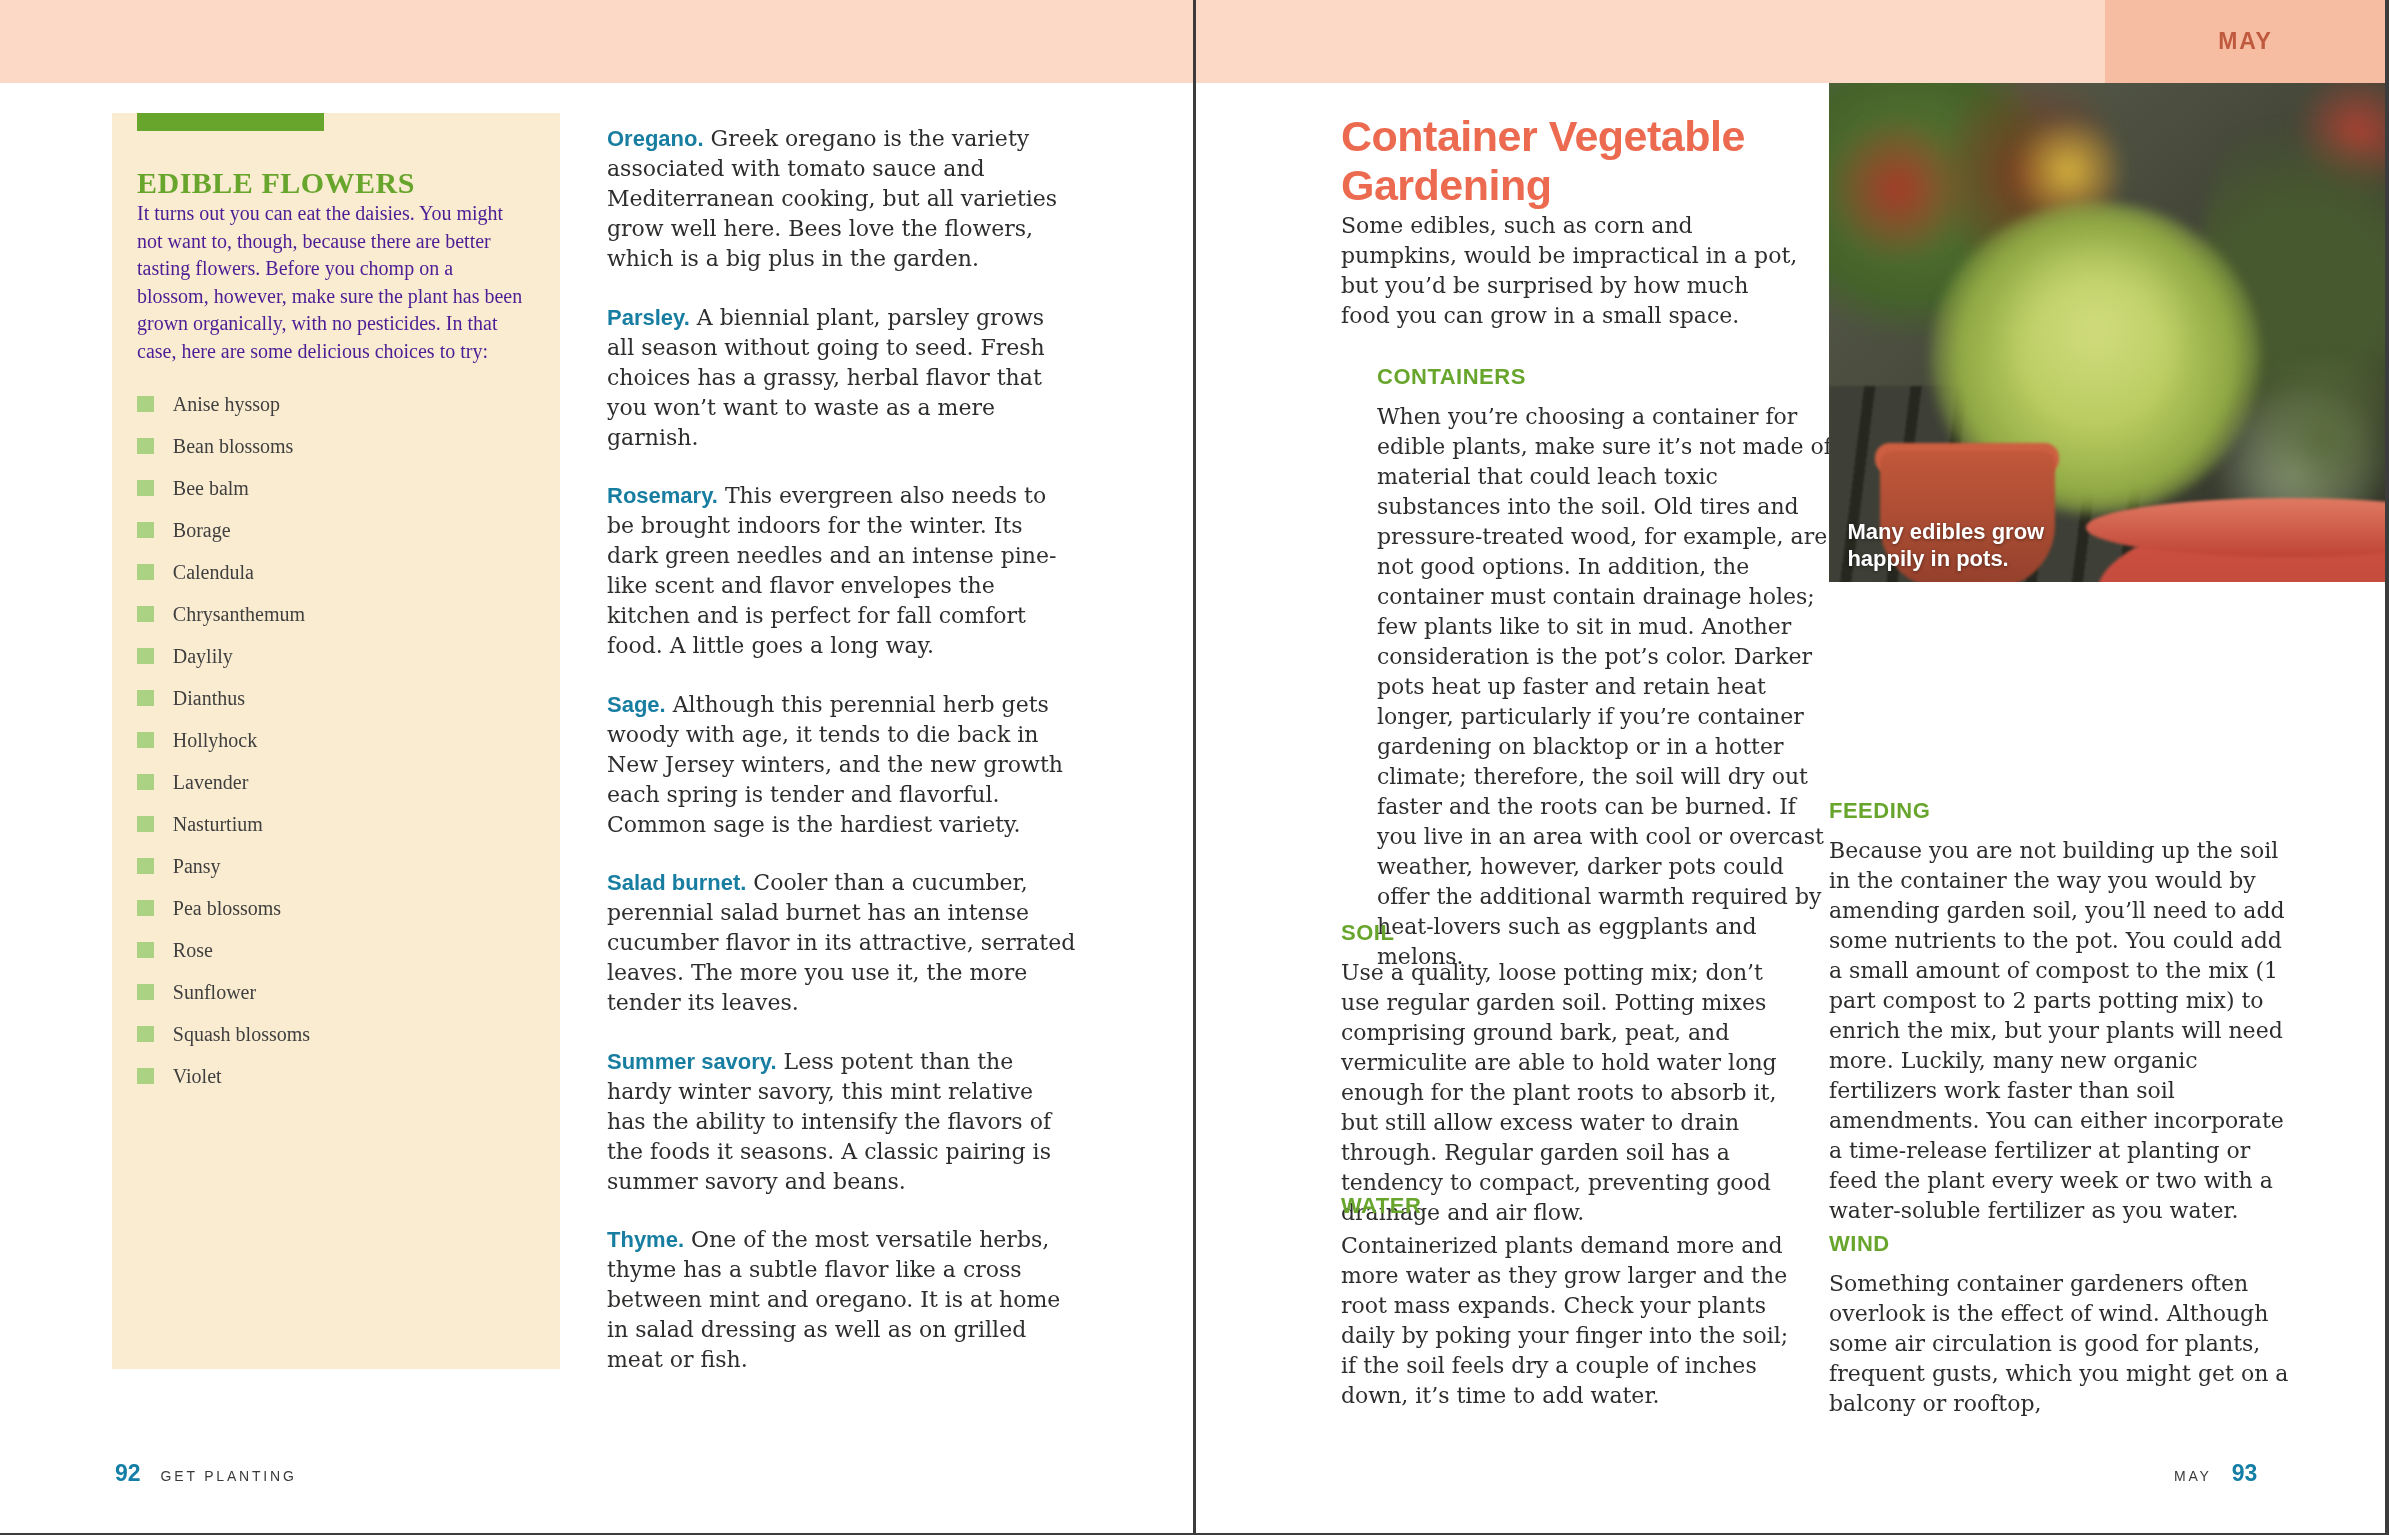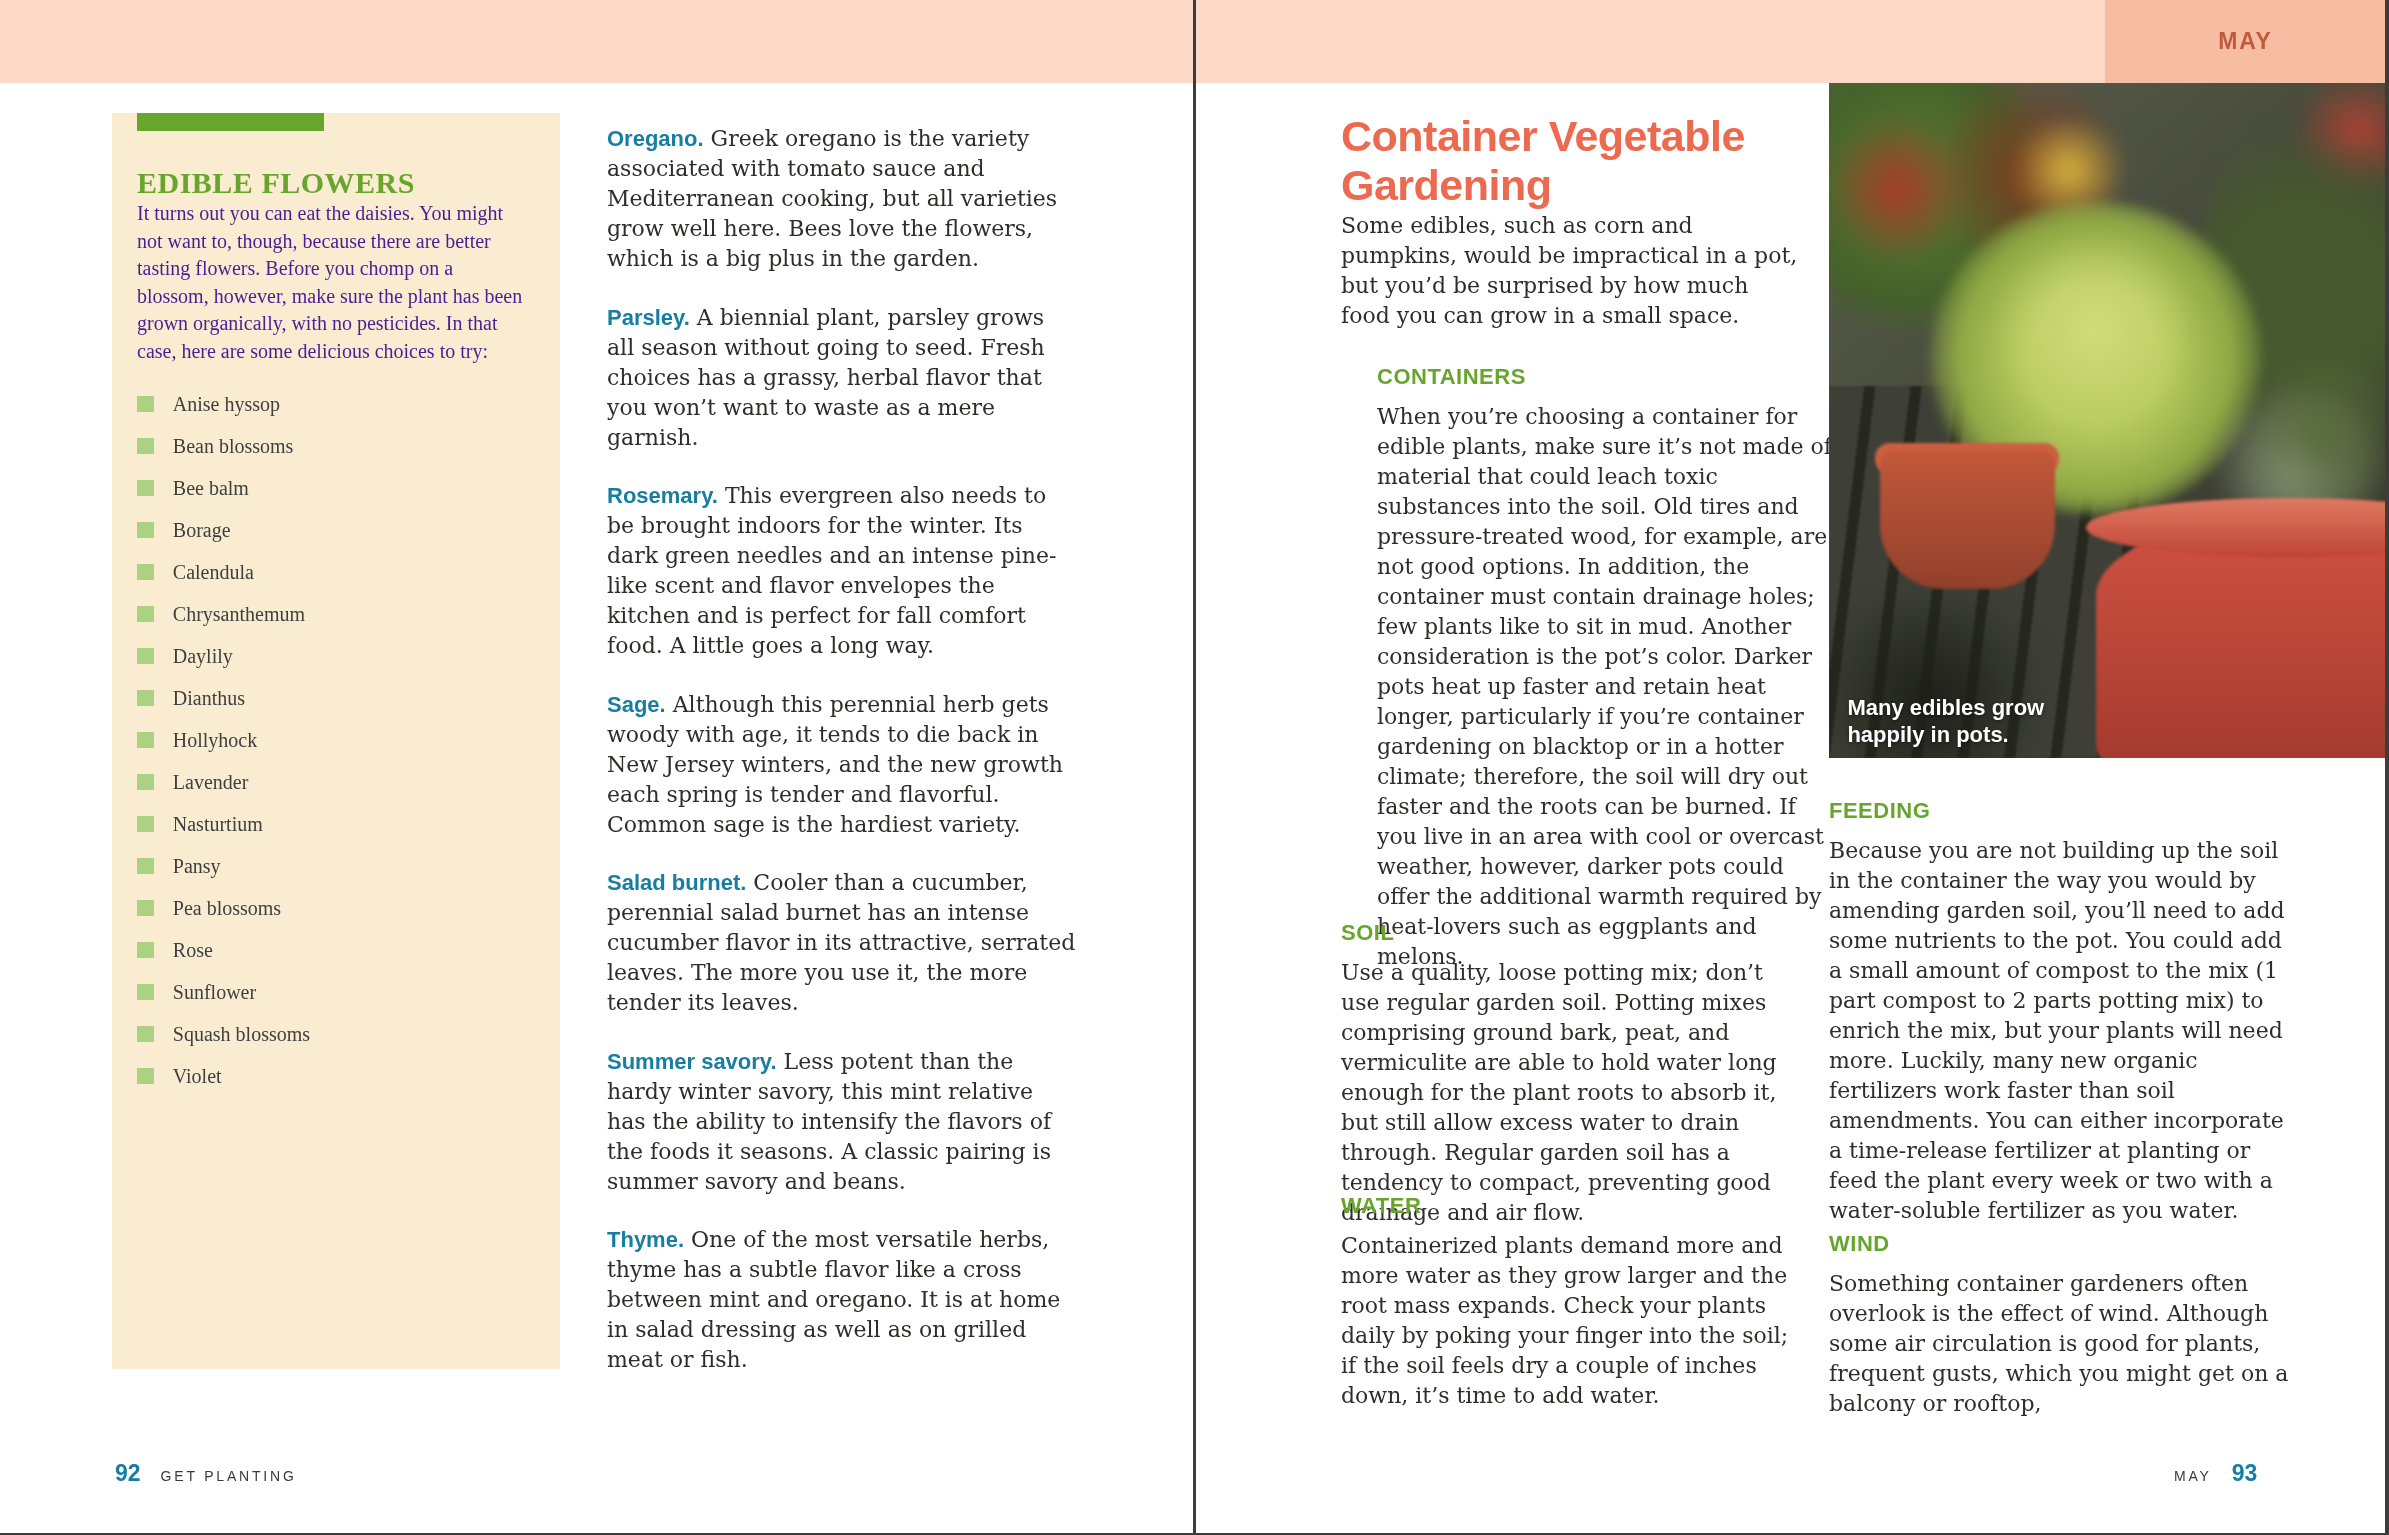--- a/index.html
+++ b/index.html
@@ -58,21 +58,21 @@
   .section h3 { margin:0; font-size:22px; font-weight:bold; color:#68a52c; letter-spacing:0.5px; }
   .section p { margin:12px 0 0; font-family:"DejaVu Serif", serif; font-size:22px; line-height:30px; color:#2e2d2c; }
   #sec-containers { left:1341px; top:364px;margin-left:36px; }
   #sec-soil      { left:1341px; top:920px; }
   #sec-water     { left:1341px; top:1193px; }
   #sec-feeding   { left:1829px; top:798px; }
   #sec-wind      { left:1829px; top:1231px; }
 
   
   .photo {
-    position:absolute; left:1829px; top:83px; width:557px; height:675px; overflow:hidden;
+    position:absolute; left:1829px; top:83px; width:557px; height:499px; overflow:hidden;
     background:linear-gradient(140deg,#5d6150 0%,#454839 45%,#2d3026 100%);
   }
   .photo > div { position:absolute; }
   .ph-deck { left:0; top:303px; width:331px; height:372px;
     background:repeating-linear-gradient(97deg,#3e4037 0 35px,#26281f 35px 46px); filter:blur(0.9px); }
   .ph-foliage-tl { left:-55px; top:-55px; width:276px; height:312px; border-radius:50%;
     background:radial-gradient(circle,#5d7c33 0%,#44622a 55%,rgba(68,98,42,0) 75%); filter:blur(5.5px); }
   .ph-coleus { left:119px; top:-37px; width:165px; height:257px; border-radius:50%;
     background:radial-gradient(circle,#7c3b22 0%,rgba(124,59,34,0) 70%); filter:blur(9.2px); }
   .ph-red-flowers { left:0; top:27.6px; width:138px; height:156px; border-radius:50%;

